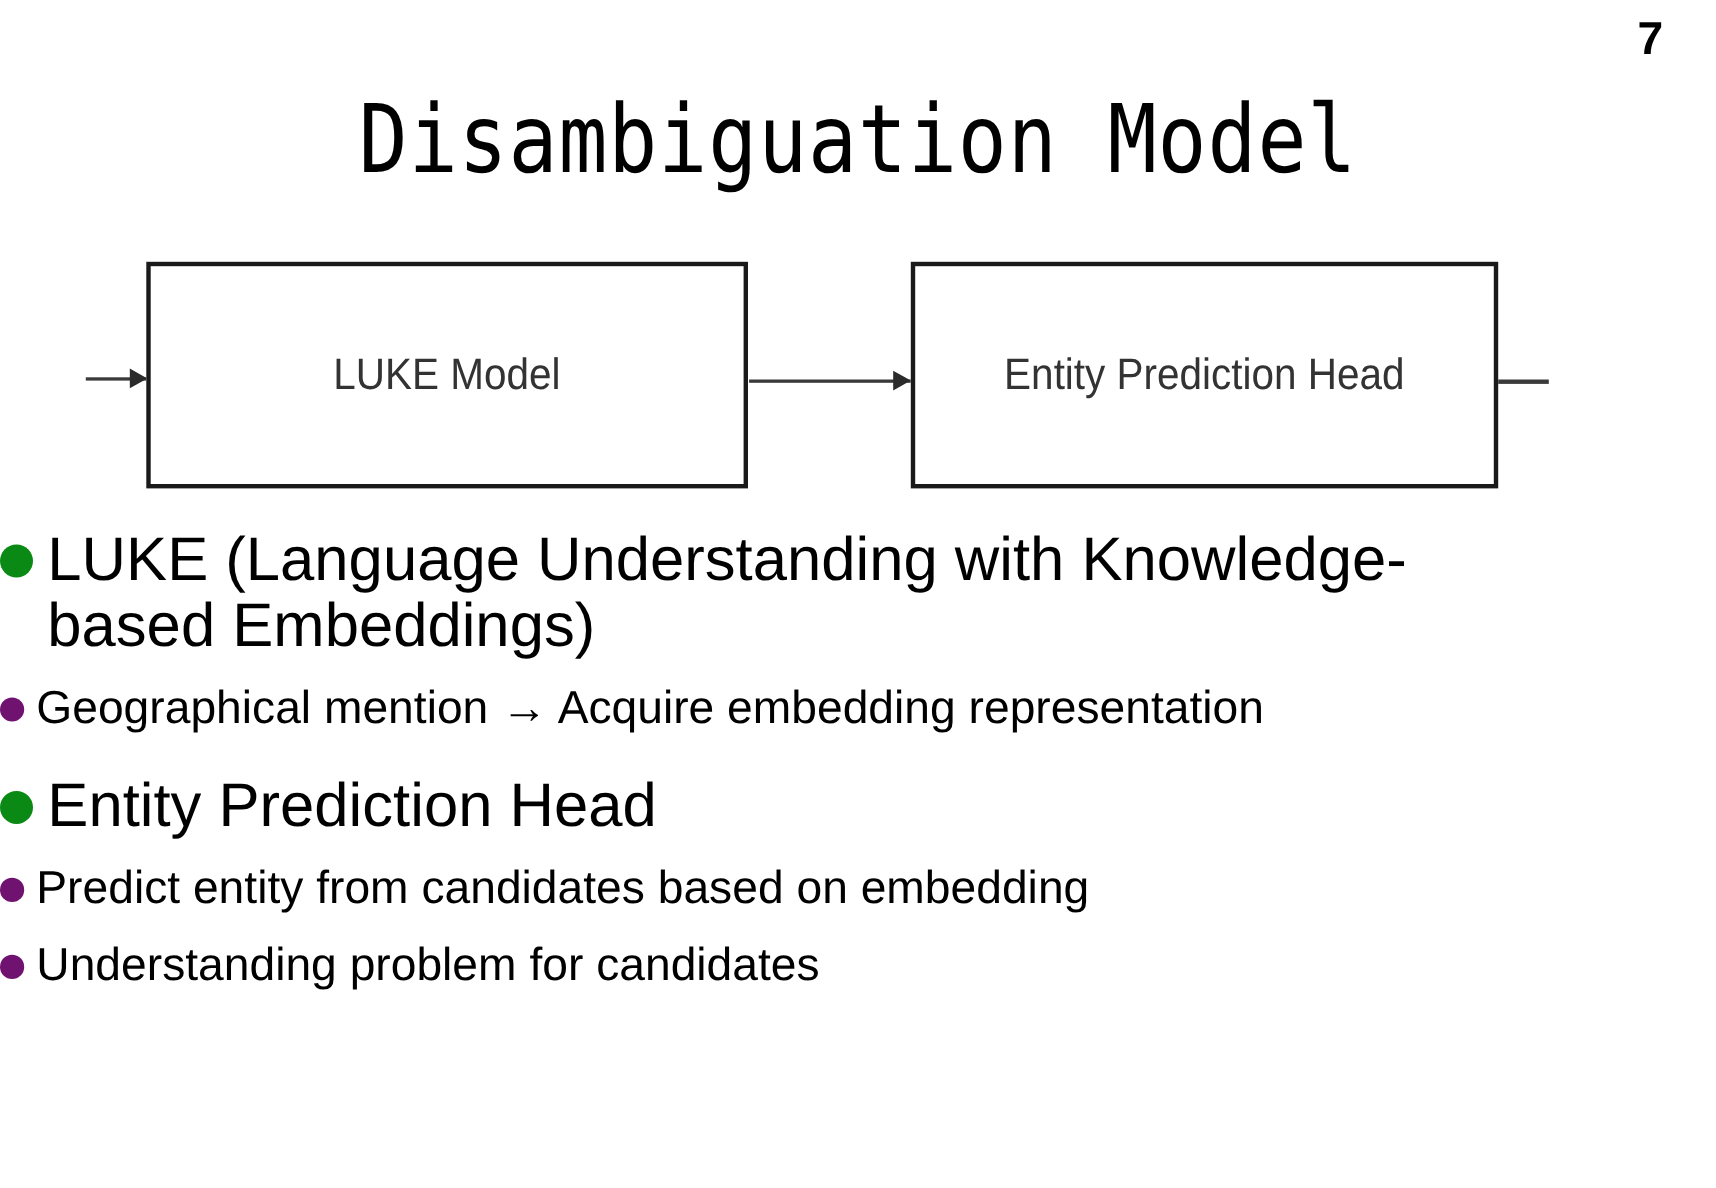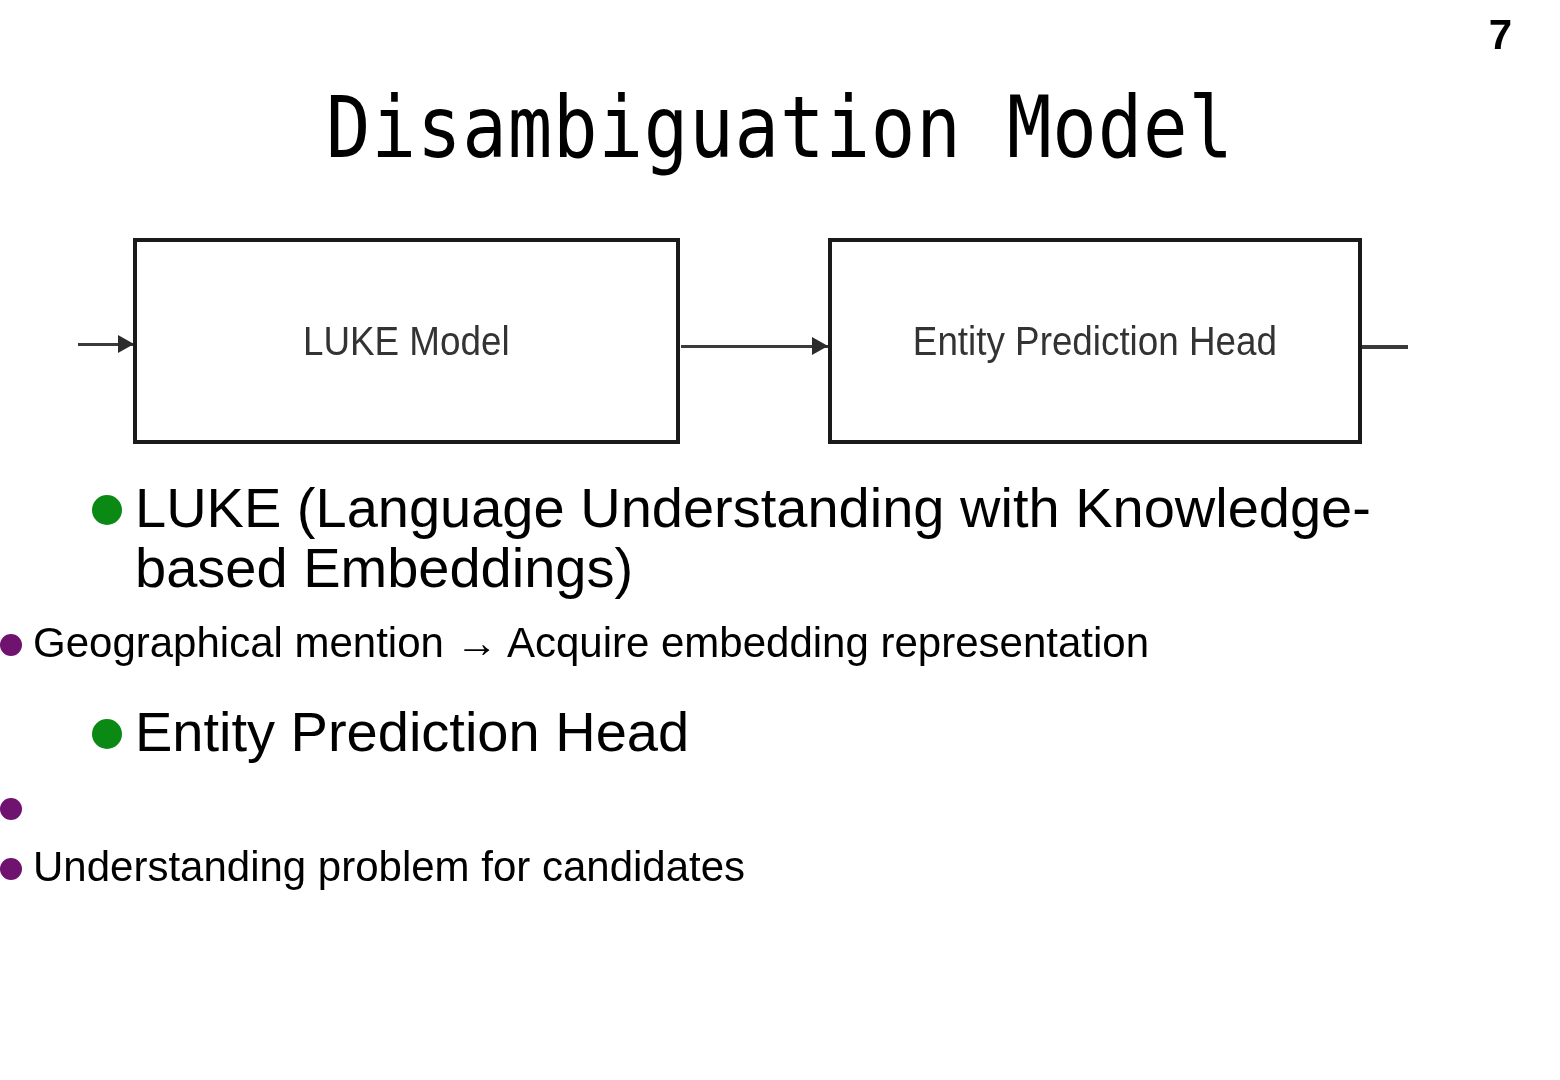--- a/index.html
+++ b/index.html
@@ -111,21 +111,20 @@
     left: 0;
     top: 478px;
     width: 1560px;
   }
   .bullet-row {
     position: relative;
     display: flex;
     align-items: flex-start;
   }
   .bullet-row.level-1 {
-    padding-left: 92px;
     margin-bottom: 4px;
   }
   .bullet-row.level-2 {
     margin-bottom: 6px;
   }
   .dot {
     flex: 0 0 auto;
     border-radius: 50%;
     display: block;
   }
@@ -207,20 +206,21 @@
 
     <div class="bullet-row level-1">
       <span class="dot" style="background: rgb(10, 138, 20);"></span>
       <span class="bullet-text">Entity Prediction Head</span>
     </div>
 
     <div class="spacer-sm"></div>
 
     <div class="bullet-row level-2">
       <span class="dot" style="background: rgb(112, 18, 112);"></span>
+      <span class="bullet-text">Predict entity from candidates based on embedding</span>
     </div>
 
     <div class="spacer-sm"></div>
 
     <div class="bullet-row level-2">
       <span class="dot" style="background: rgb(112, 18, 112);"></span>
       <span class="bullet-text">Understanding problem for candidates</span>
     </div>
 
   </div>

